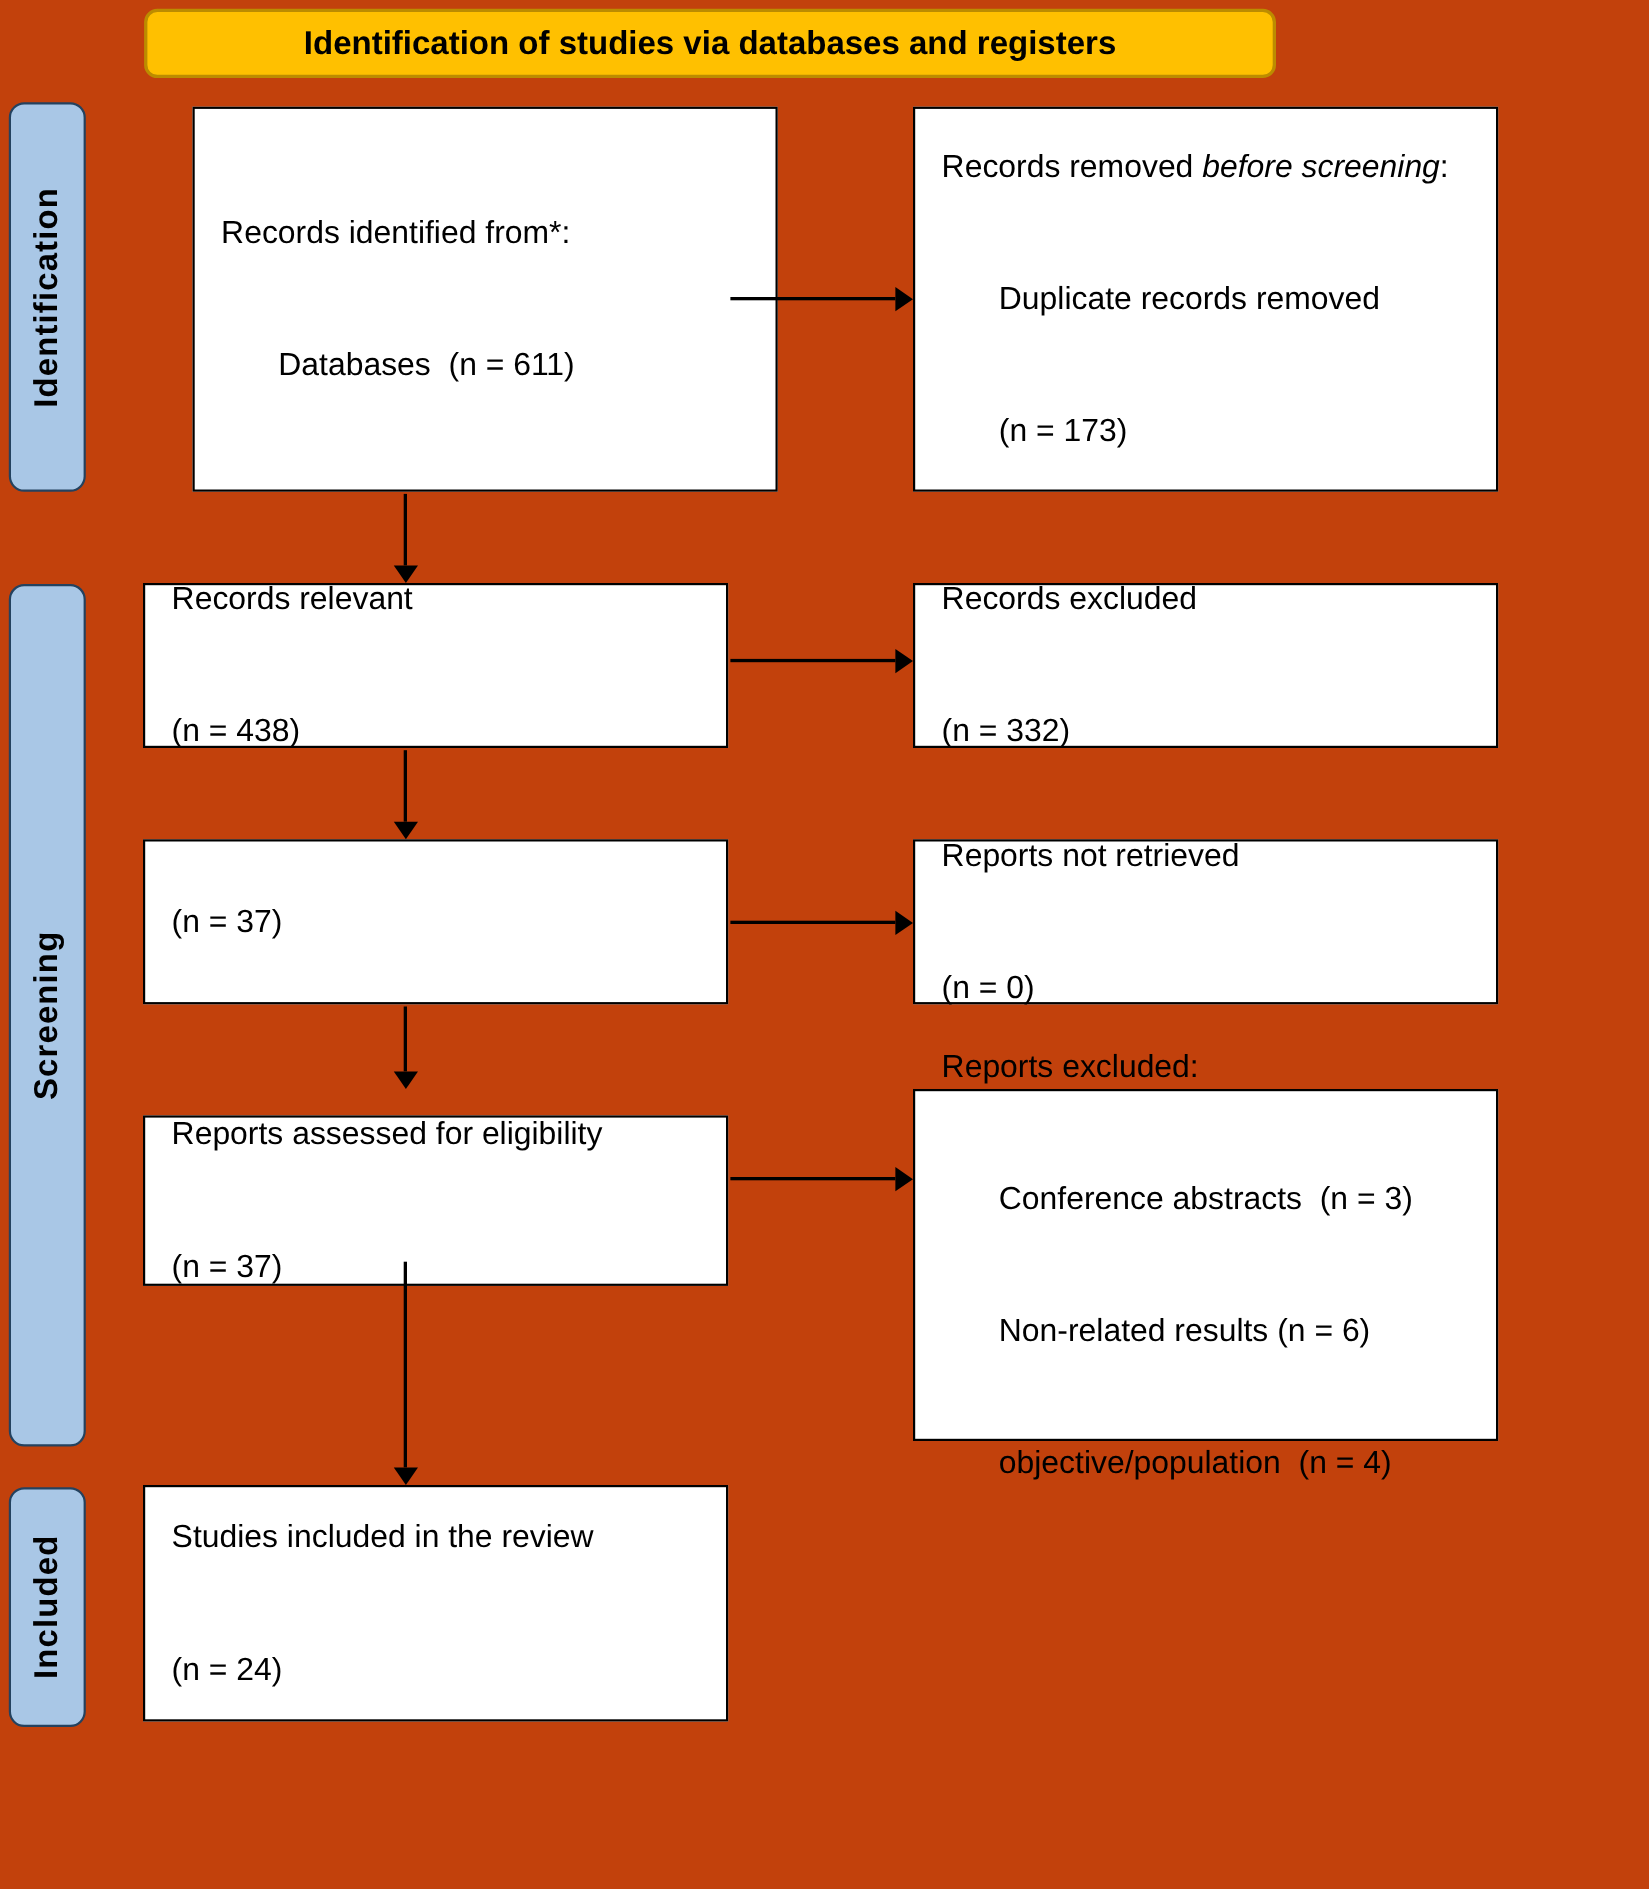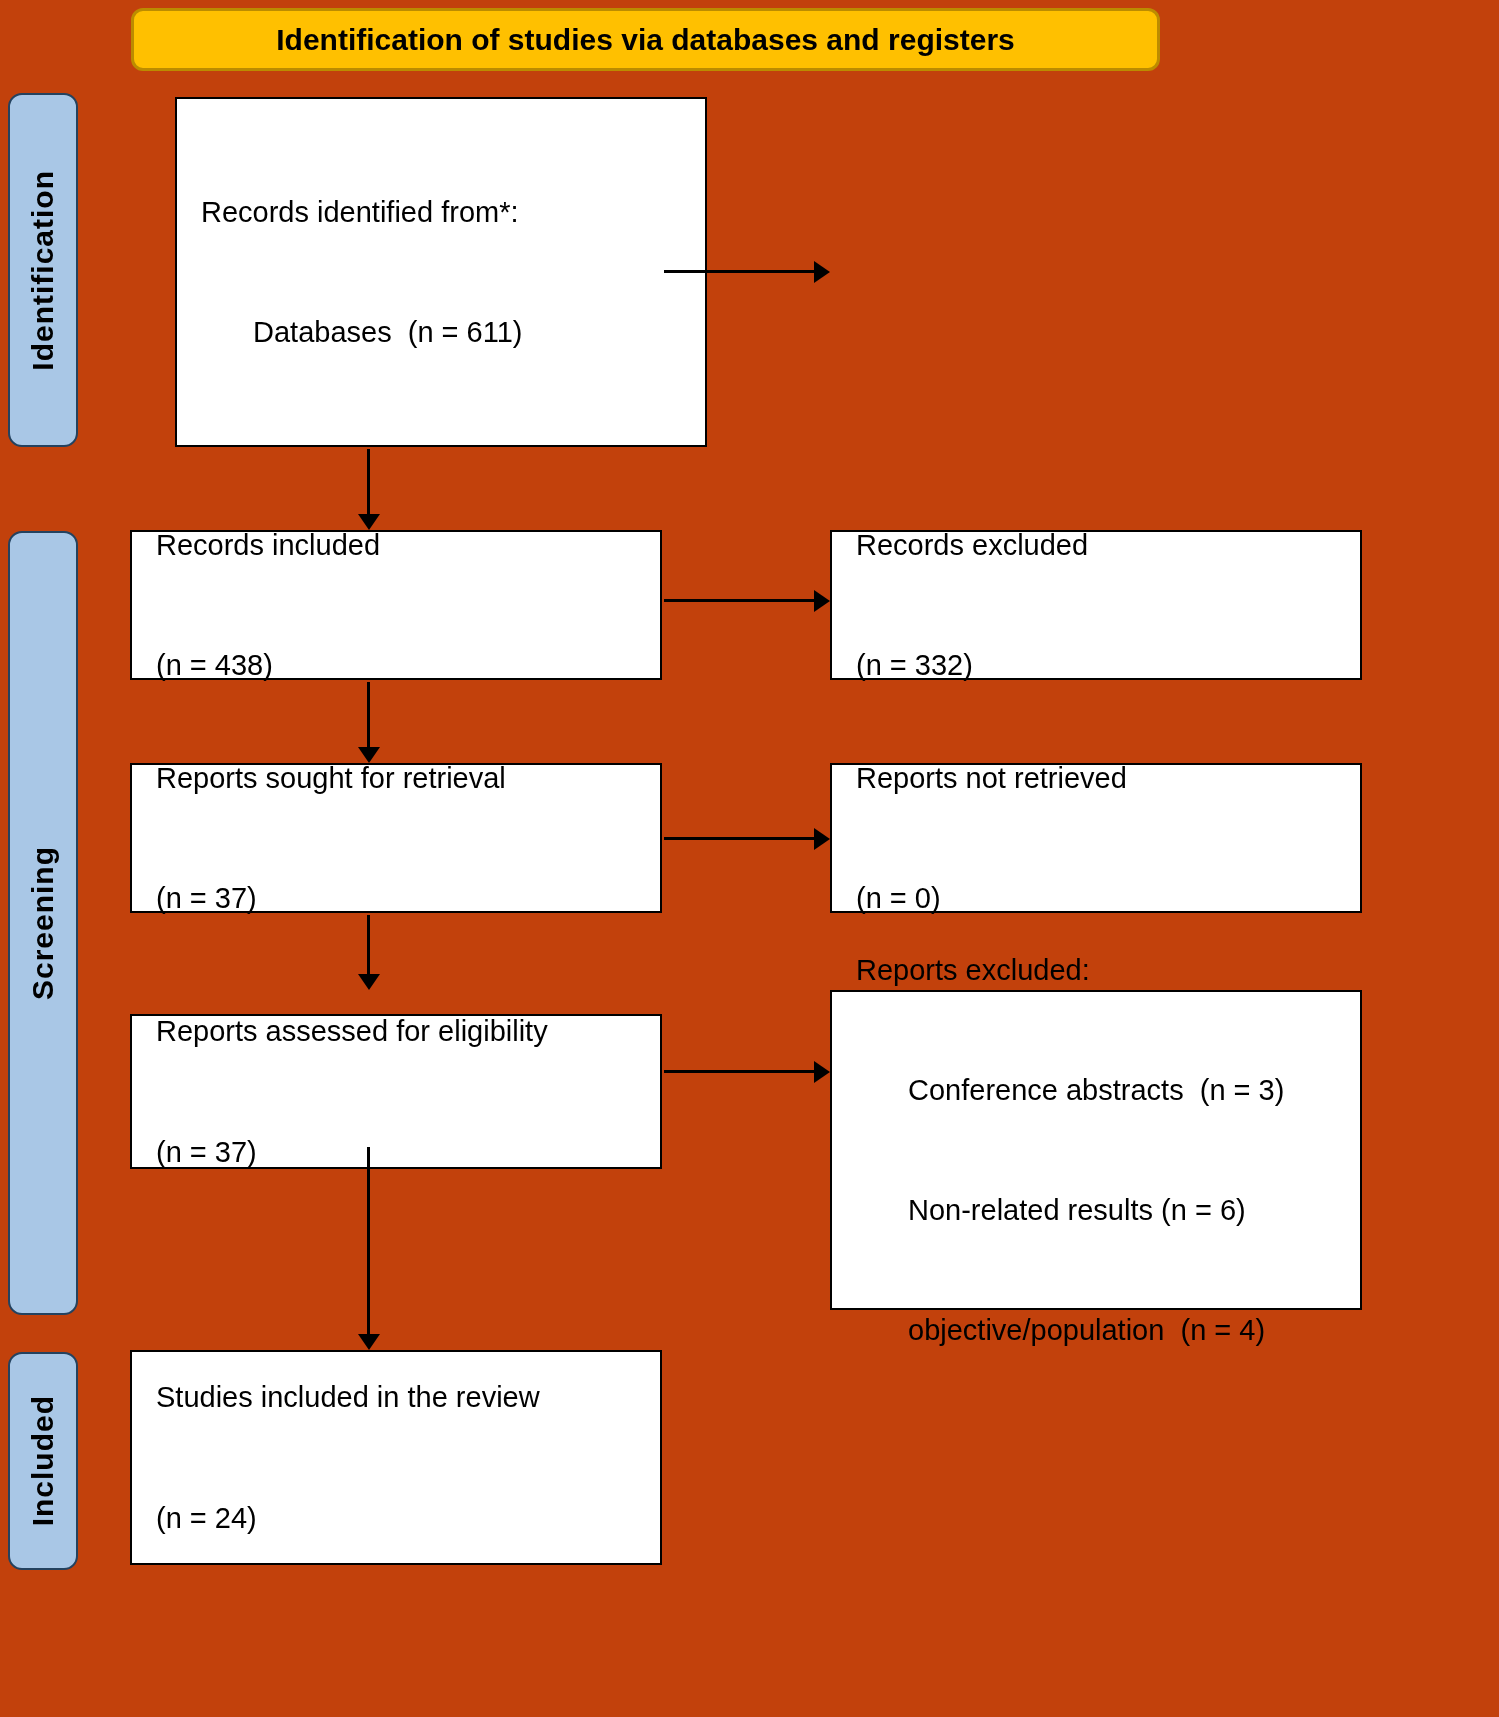--- a/index.html
+++ b/index.html
@@ -156,46 +156,52 @@
 
   <div class="box" id="b1">
     <div class="box-text">
       <div>Records identified from*:</div>
       <div class="indent">Databases  (n = 611)</div>
     </div>
   </div>
 
   <div class="box" id="b2">
     <div class="box-text">
-      <div>Records included</div>
+      <div>Records relevant</div>
       <div>(n = 438)</div>
     </div>
   </div>
 
   <div class="box" id="b3">
     <div class="box-text">
-      <div>Reports sought for retrieval</div>
       <div>(n = 37)</div>
     </div>
   </div>
 
   <div class="box" id="b4">
     <div class="box-text">
       <div>Reports assessed for eligibility</div>
       <div>(n = 37)</div>
     </div>
   </div>
 
   <div class="box" id="b5">
     <div class="box-text">
       <div>Studies included in the review</div>
       <div>(n = 24)</div>
     </div>
   </div>
 
+  <div class="box" id="r1">
+    <div class="box-text">
+      <div><span>Records removed </span><i>before screening</i><span>:</span></div>
+      <div class="indent">Duplicate records removed</div>
+      <div class="indent">(n = 173)</div>
+    </div>
+  </div>
 
   <div class="box" id="r2">
     <div class="box-text">
       <div>Records excluded</div>
       <div>(n = 332)</div>
     </div>
   </div>
 
   <div class="box" id="r3">
     <div class="box-text">

